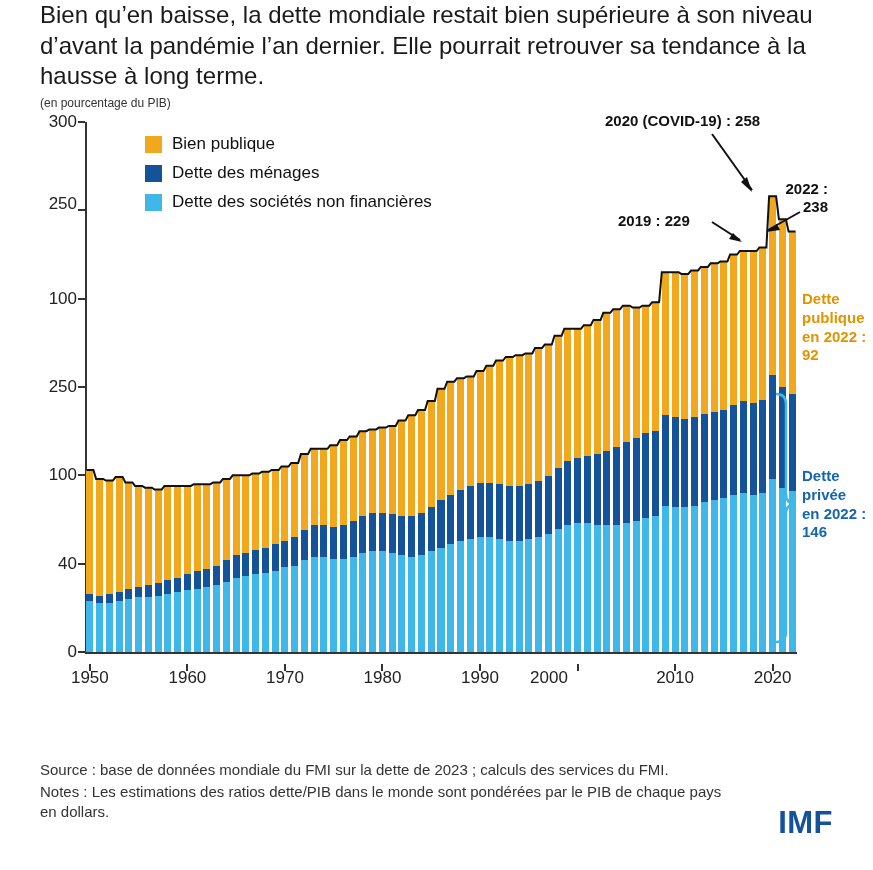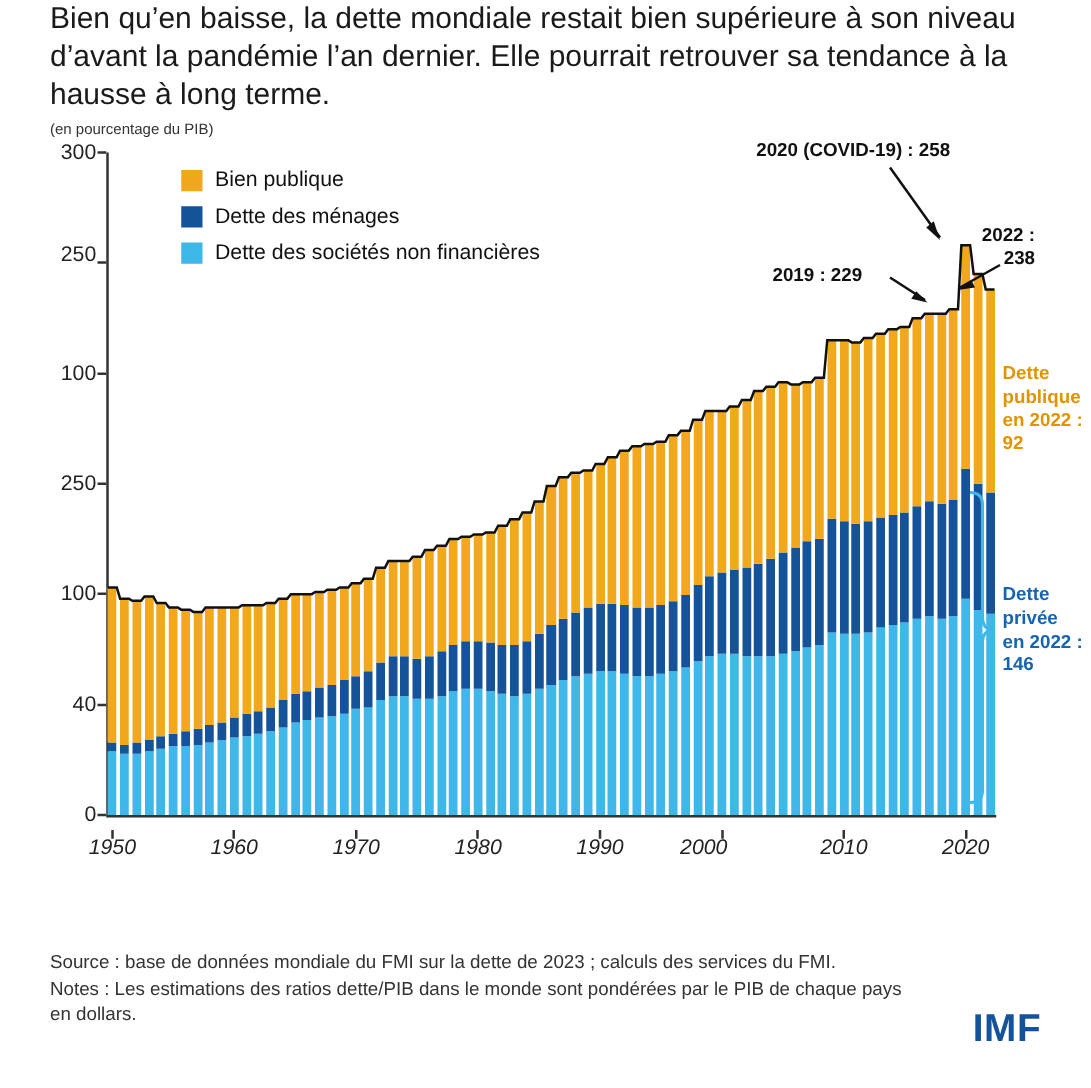--- a/index.html
+++ b/index.html
@@ -96,21 +96,20 @@
     height: 2px;
     background: #333;
     transform: translateY(-1px);
   }
   .xtick {
     position: absolute;
     top: 546px;
     transform: translateX(-50%);
     font-size: 17px;
     color: #222;
-    font-style: italic;
   }
   .xtickmark {
     position: absolute;
     top: 542px;
     width: 2px;
     height: 7px;
     background: #333;
   }
 
   
@@ -237,21 +236,21 @@
         <div class="xtick" style="left: 4.87671px;">1950</div>
         <div class="xtickmark" style="left: 3.87671px;"></div>
         <div class="xtick" style="left: 102.411px;">1960</div>
         <div class="xtickmark" style="left: 101.411px;"></div>
         <div class="xtick" style="left: 199.945px;">1970</div>
         <div class="xtickmark" style="left: 198.945px;"></div>
         <div class="xtick" style="left: 297.479px;">1980</div>
         <div class="xtickmark" style="left: 296.479px;"></div>
         <div class="xtick" style="left: 395.014px;">1990</div>
         <div class="xtickmark" style="left: 394.014px;"></div>
-        <div class="xtick" style="left: 478px;">2000</div>
+        <div class="xtick" style="left: 464px;">2000</div>
         <div class="xtickmark" style="left: 491.548px;"></div>
         <div class="xtick" style="left: 590.082px;">2010</div>
         <div class="xtickmark" style="left: 589.082px;"></div>
         <div class="xtick" style="left: 687.616px;">2020</div>
         <div class="xtickmark" style="left: 686.616px;"></div>
       </div>
 
     <div class="plot">
       <div class="bars" id="bars">
           <div class="bar" style="left: 1.36548px; width: 7.02247px; height: 181.967px;">

